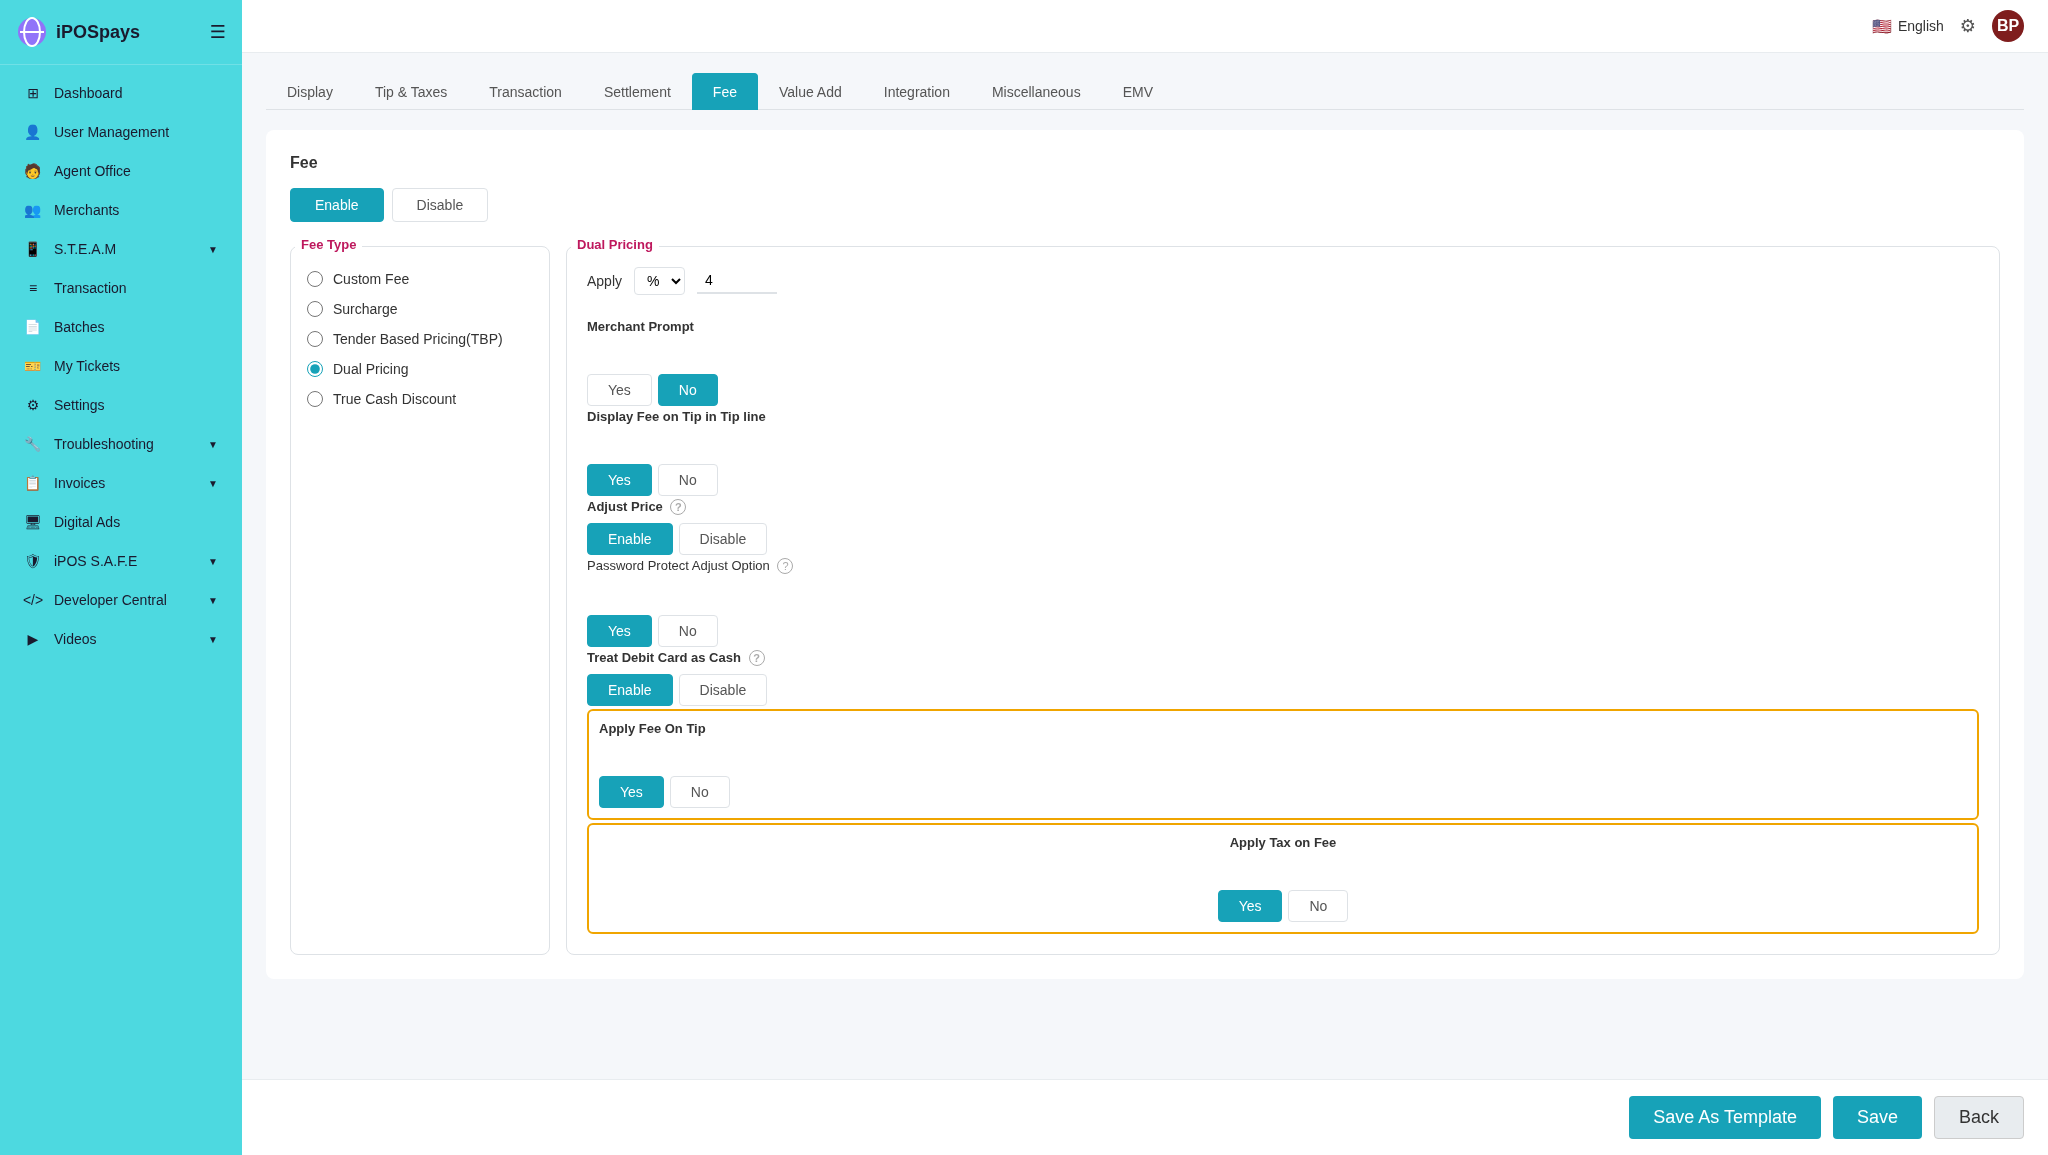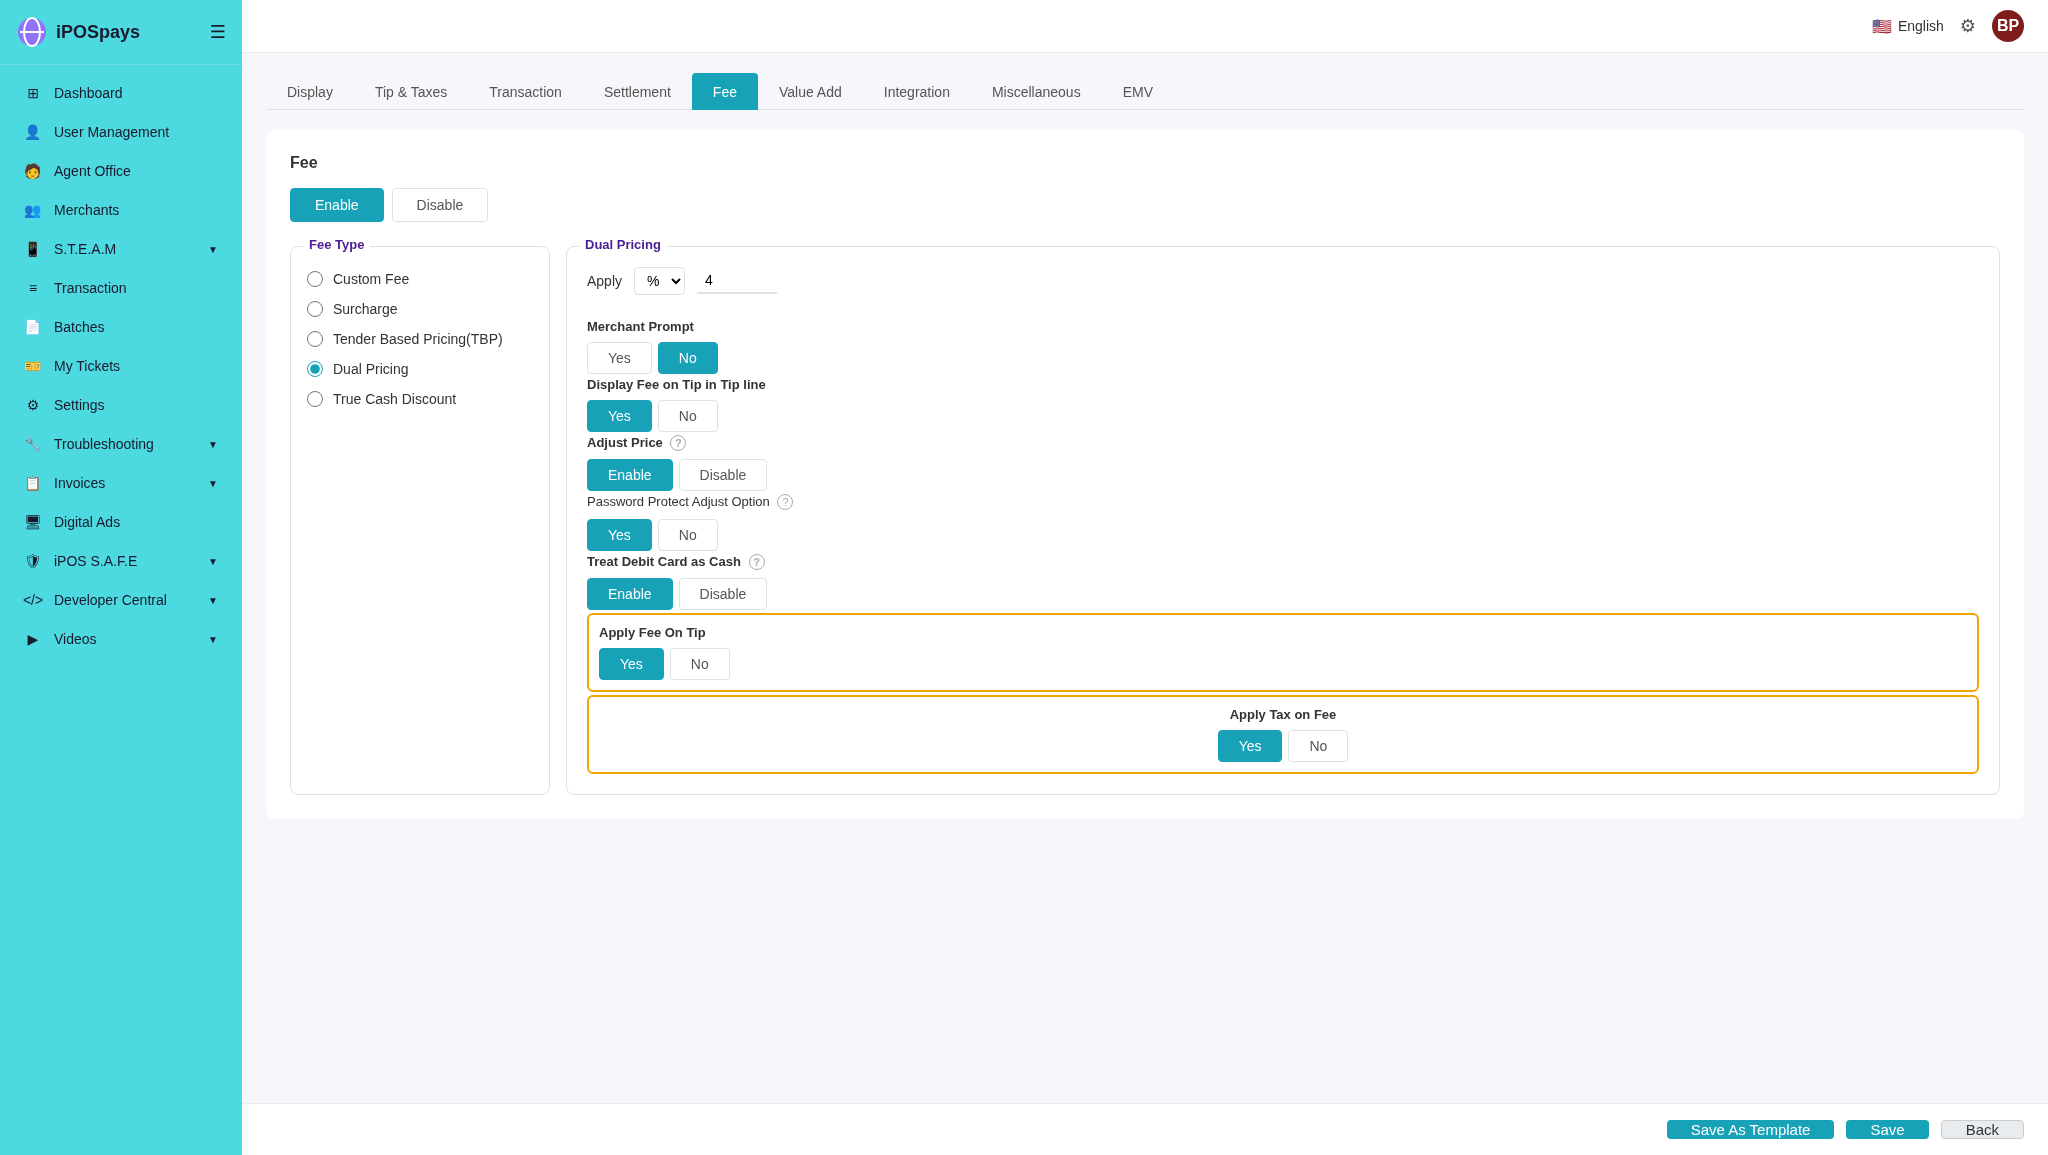--- a/index.html
+++ b/index.html
@@ -199,26 +199,26 @@
       width: 260px;
       flex-shrink: 0;
       border: 1px solid #dee2e6;
       border-radius: 8px;
       padding: 16px;
       position: relative;
     }
     .panel-legend {
       position: absolute;
       top: -10px;
-      left: 12px;
+      left: 4px;
       background: white;
       padding: 0 6px;
       font-size: 13px;
       font-weight: 600;
-      color: #4c1d95;
+      color: #be185d;
       text-align: right;
     }
     .radio-list {
       display: flex;
       flex-direction: column;
       gap: 14px;
       margin-top: 8px;
     }
     .radio-item {
       display: flex;
@@ -289,20 +289,21 @@
       padding: 10px;
     }
     .option-label {
       font-size: 13px;
       font-weight: 600;
       color: #333;
     }
     .yes-no-row {
       display: flex;
       gap: 6px;
+      margin-top: 32px;
     }
     .yn-btn {
       padding: 7px 20px;
       border: 1px solid #dee2e6;
       border-radius: 4px;
       cursor: pointer;
       font-size: 14px;
       background: white;
       color: #555;
     }
@@ -347,23 +348,23 @@
     
     .bottom-actions {
       display: flex;
       justify-content: flex-end;
       gap: 12px;
       padding: 16px 24px;
       background: white;
       border-top: 1px solid #e8ecef;
     }
     .action-btn {
-      padding: 0 24px;
+      padding: 10px 24px;
       border-radius: 4px;
-      font-size: 15px;
+      font-size: 18px;
       cursor: pointer;
       font-weight: 500;
       border: none;
     }
     .action-btn.primary { background: #17a2b8; color: white; }
     .action-btn.secondary { background: #e8ecef; color: #333; border: 1px solid #ccc; }
 
     
     .option-label-multiline {
       font-size: 13px;

